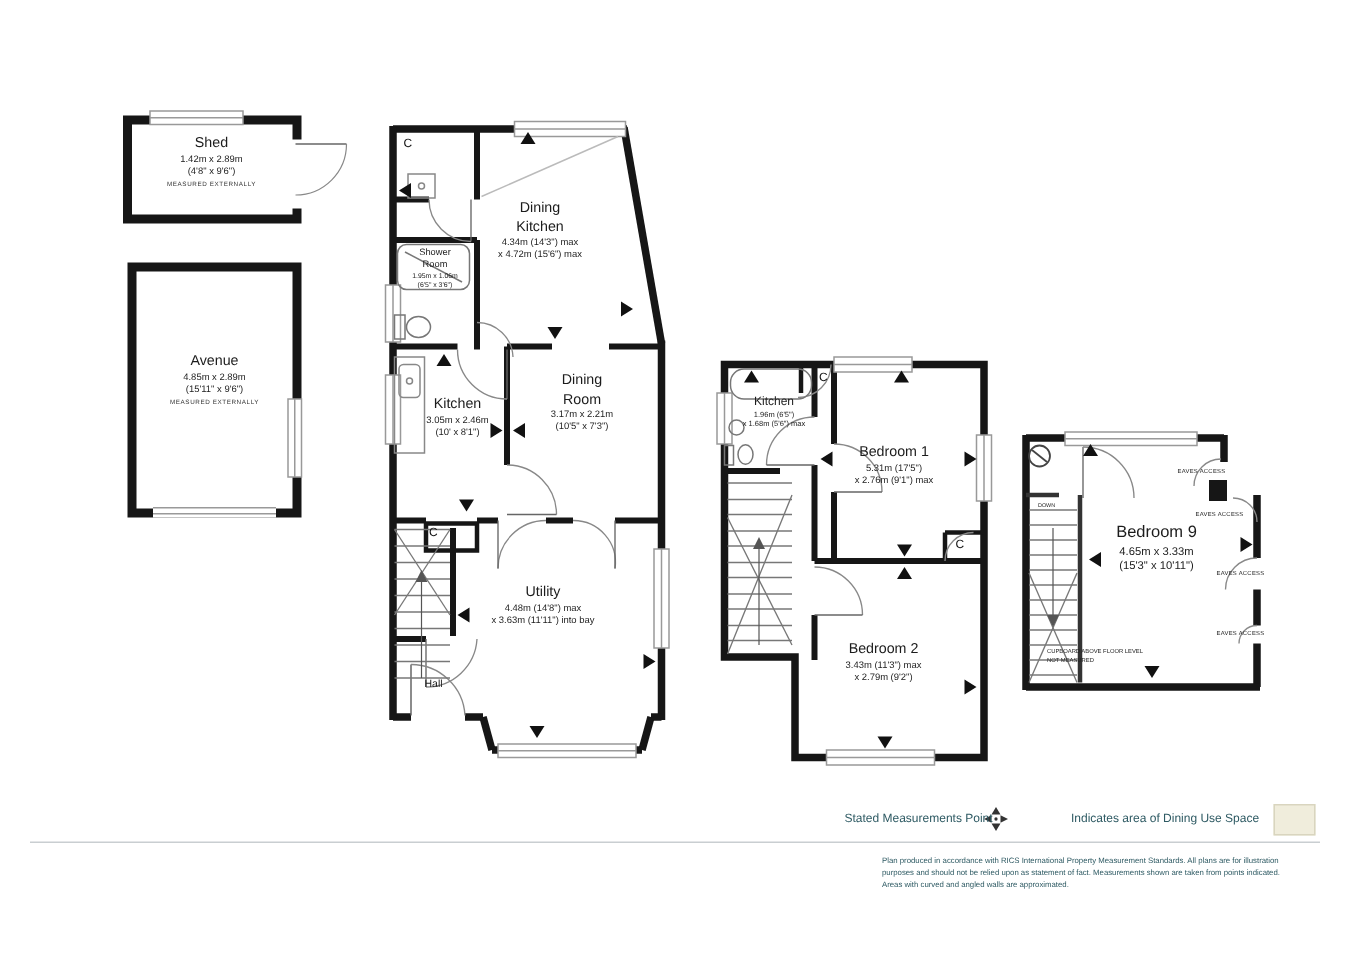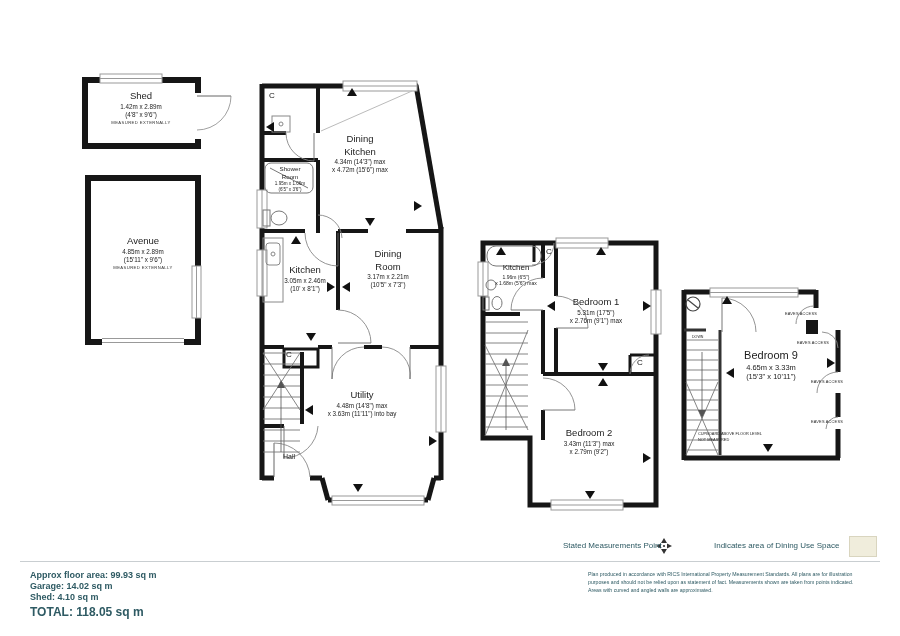--- a/index.html
+++ b/index.html
@@ -403,26 +403,20 @@
   </div>
   <div class="down-lbl" style="left:692px;top:335px;">DOWN</div>
 
 
   <div class="legend-text" style="left:563px;">Stated Measurements Point</div>
   <div class="legend-text" style="left:714px;">Indicates area of  Dining Use Space</div>
   <div class="swatch" style="background:#f0eddc;"></div>
 
   <div class="divider"></div>
 
-  <div class="areas">
-    <div>Approx floor area: 99.93 sq m</div>
-    <div>Garage: 14.02 sq m</div>
-    <div>Shed:  4.10 sq m</div>
-    <div class="total">TOTAL: 118.05 sq m</div>
-  </div>
 
   <div class="disclaimer">
     <div>Plan produced in accordance with RICS International Property Measurement Standards.  All plans are for illustration</div>
     <div>purposes and should not be relied upon as statement of fact.  Measurements shown are taken from points indicated.</div>
     <div>Areas with curved and angled walls are approximated.</div>
   </div>
 
 </div>
 
 </body></html>

